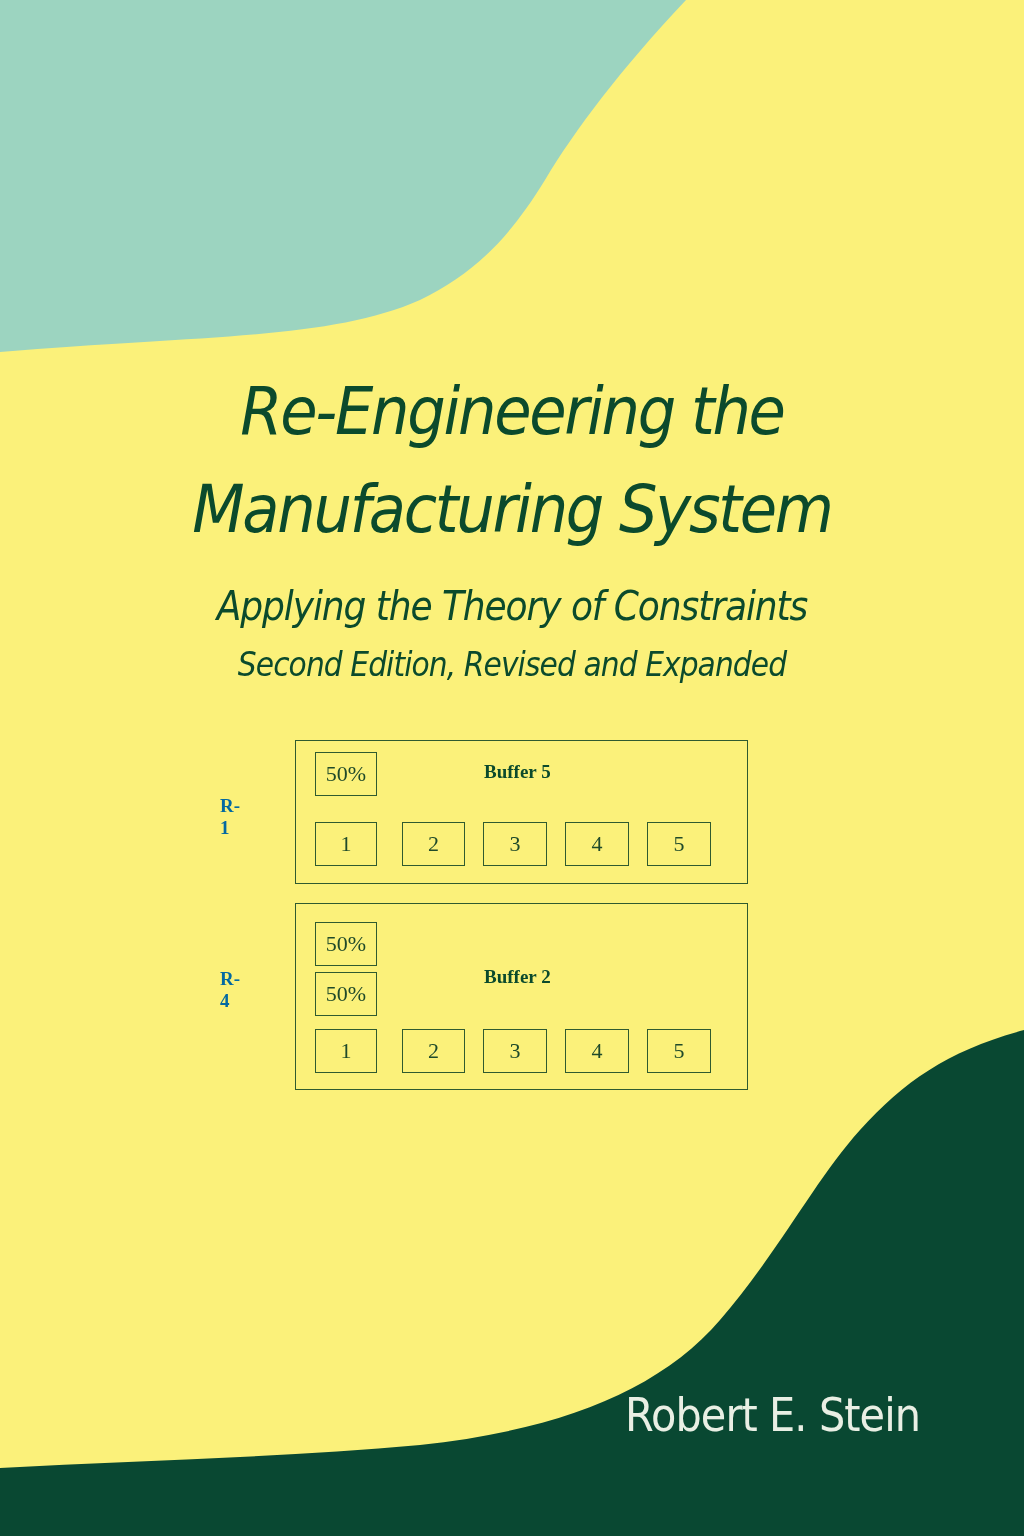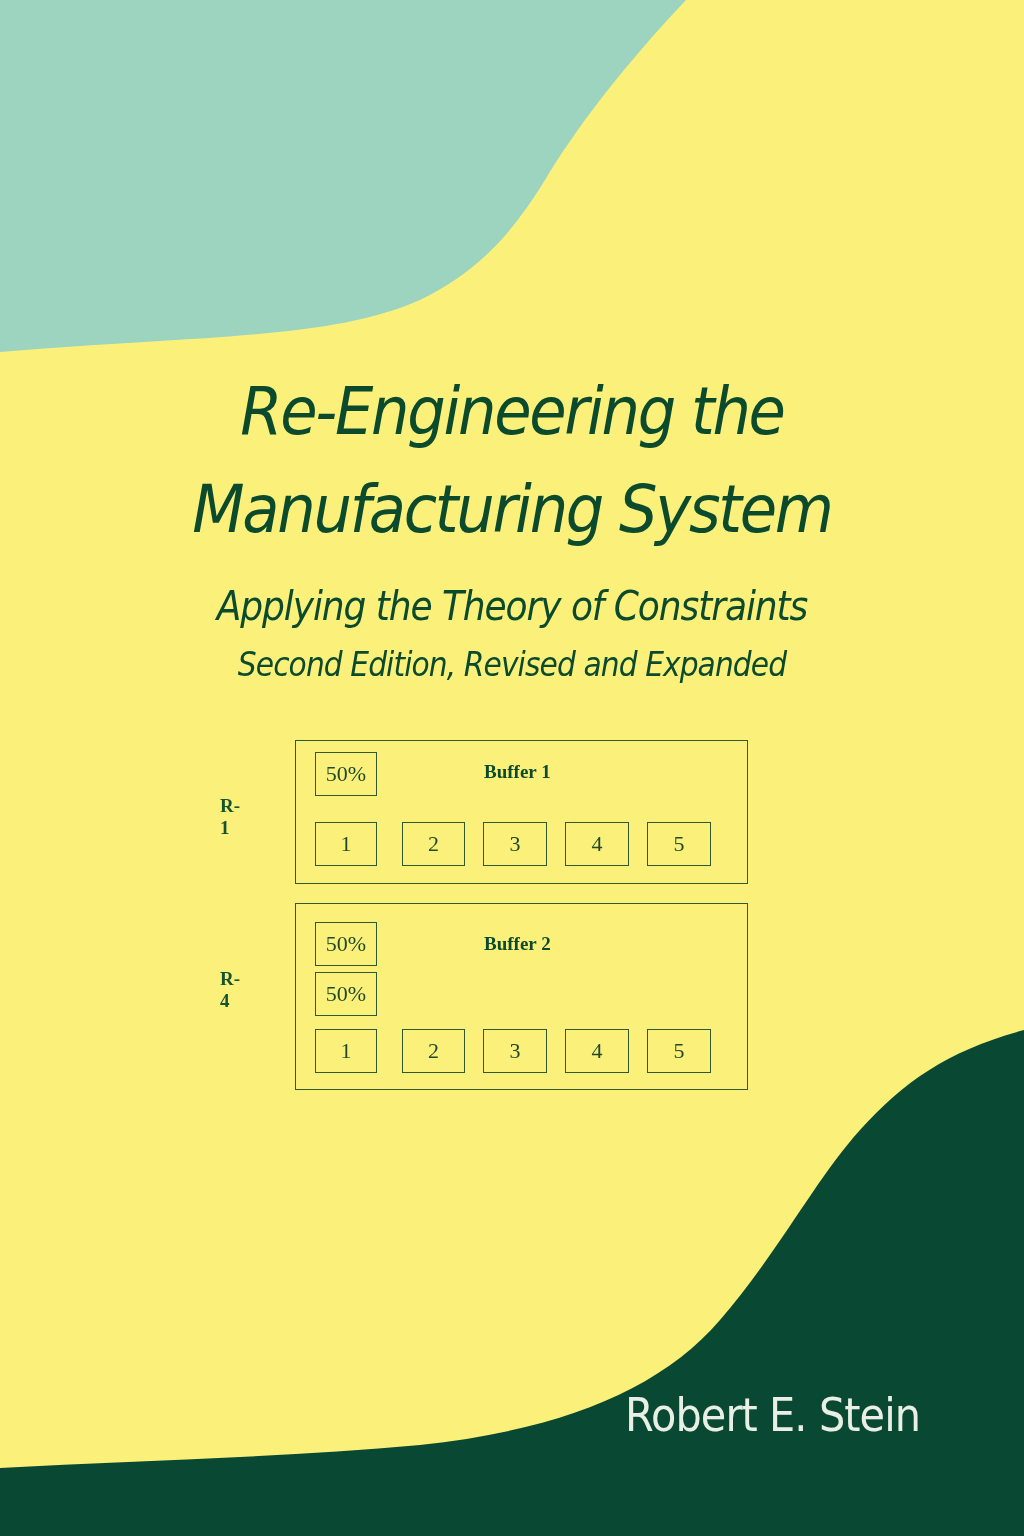--- a/index.html
+++ b/index.html
@@ -4,21 +4,21 @@
   <style>
     html, body { margin: 0; padding: 0; }
     body { width: 1024px; height: 1536px; position: relative; overflow: hidden; background: #fbf17a; font-family: "DejaVu Sans", sans-serif; }
     .bg-svg { position: absolute; left: 0; top: 0; width: 1024px; height: 1536px; }
     .title { position: absolute; left: 0; width: 1024px; text-align: center; color: #0b4a2c; font-family: "DejaVu Sans", sans-serif; font-style: italic; font-weight: normal; margin: 0; }
     .t1 { top: 372px; font-size: 66px; letter-spacing: -2.5px; line-height: 80px; transform: scaleX(0.92); }
     .t2 { top: 470px; font-size: 66px; letter-spacing: -2.5px; line-height: 80px; transform: scaleX(0.92); }
     .sub { top: 580px; font-size: 40px; letter-spacing: -1.2px; line-height: 52px; transform: scaleX(0.9); }
     .ed { top: 643px; font-size: 33px; letter-spacing: -1px; line-height: 44px; transform: scaleX(0.9); }
     .diagram { position: absolute; left: 0; top: 0; }
-    .rlabel { position: absolute; font-family: "Liberation Serif", serif; font-weight: bold; color: #14532d; font-size: 19px; }
+    .rlabel { position: absolute; font-family: "Liberation Serif", serif; font-weight: bold; color: #0369a1; font-size: 19px; }
     .buf { position: absolute; border: 1.5px solid #2f5a2f; box-sizing: border-box; }
     .cell { position: absolute; border: 1.5px solid #2f5a2f; box-sizing: border-box; font-family: "Liberation Serif", serif; color: #1f4a2a; font-size: 22px; display: flex; align-items: center; justify-content: center; }
     .buftitle { position: absolute; font-family: "Liberation Serif", serif; font-weight: bold; color: #0b4a2c; font-size: 19px; }
     .author { position: absolute; left: 625px; top: 1388px; color: #e9efe4; font-size: 46px; font-family: "DejaVu Sans", sans-serif; letter-spacing: -1px; transform: scaleX(0.9); transform-origin: left; }
   </style>
 </head>
 <body>
 
 <svg class="bg-svg" viewBox="0 0 1024 1536" xmlns="http://www.w3.org/2000/svg">
   <rect x="0" y="0" width="1024" height="1536" fill="#fbf17a"></rect>
@@ -29,33 +29,33 @@
 <h1 class="title t1">Re-Engineering the</h1>
 <h1 class="title t2">Manufacturing System</h1>
 <h2 class="title sub">Applying the Theory of Constraints</h2>
 <h3 class="title ed">Second Edition, Revised and Expanded</h3>
 
 <div class="diagram">
 
   <div class="rlabel" style="left:220px; top:795px;">R-1</div>
   <div class="buf" style="left:295px; top:740px; width:453px; height:144px;">
     <div class="cell" style="left:19px; top:11px; width:62px; height:44px;">50%</div>
-    <div class="buftitle" style="left:188px; top:20px;">Buffer 1</div>
+    <div class="buftitle" style="left:188px; top:20px;">Buffer 5</div>
     <div class="cell" style="left:19px; top:81px; width:62px; height:44px;">1</div>
     <div class="cell" style="left:106px; top:81px; width:63px; height:44px;">2</div>
     <div class="cell" style="left:187px; top:81px; width:64px; height:44px;">3</div>
     <div class="cell" style="left:269px; top:81px; width:64px; height:44px;">4</div>
     <div class="cell" style="left:351px; top:81px; width:64px; height:44px;">5</div>
   </div>
 
   <div class="rlabel" style="left:220px; top:968px;">R-4</div>
   <div class="buf" style="left:295px; top:903px; width:453px; height:187px;">
     <div class="cell" style="left:19px; top:18px; width:62px; height:44px;">50%</div>
     <div class="cell" style="left:19px; top:68px; width:62px; height:44px;">50%</div>
-    <div class="buftitle" style="left:188px; top:29px;">Buffer 2</div>
+    <div class="buftitle" style="left:188px; top:62px;">Buffer 2</div>
     <div class="cell" style="left:19px; top:125px; width:62px; height:44px;">1</div>
     <div class="cell" style="left:106px; top:125px; width:63px; height:44px;">2</div>
     <div class="cell" style="left:187px; top:125px; width:64px; height:44px;">3</div>
     <div class="cell" style="left:269px; top:125px; width:64px; height:44px;">4</div>
     <div class="cell" style="left:351px; top:125px; width:64px; height:44px;">5</div>
   </div>
 </div>
 
 <div class="author">Robert E. Stein</div>
 

